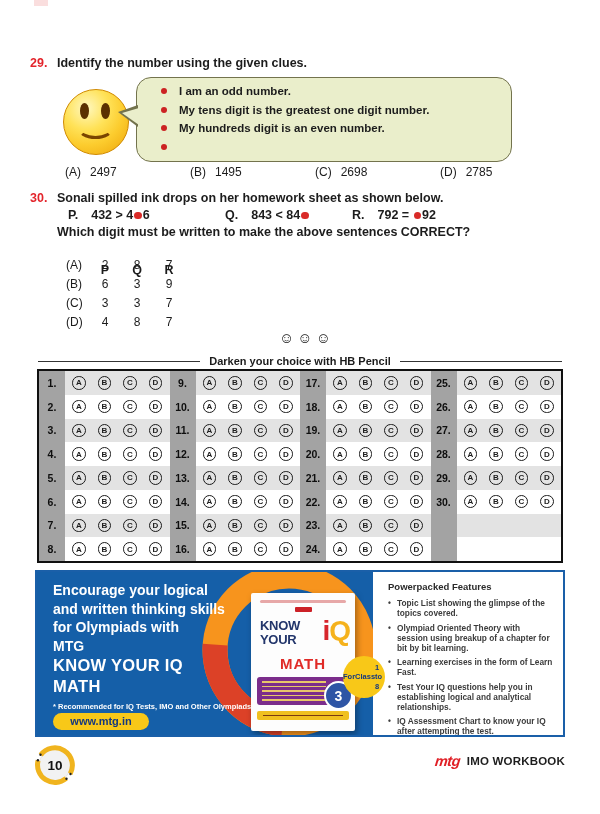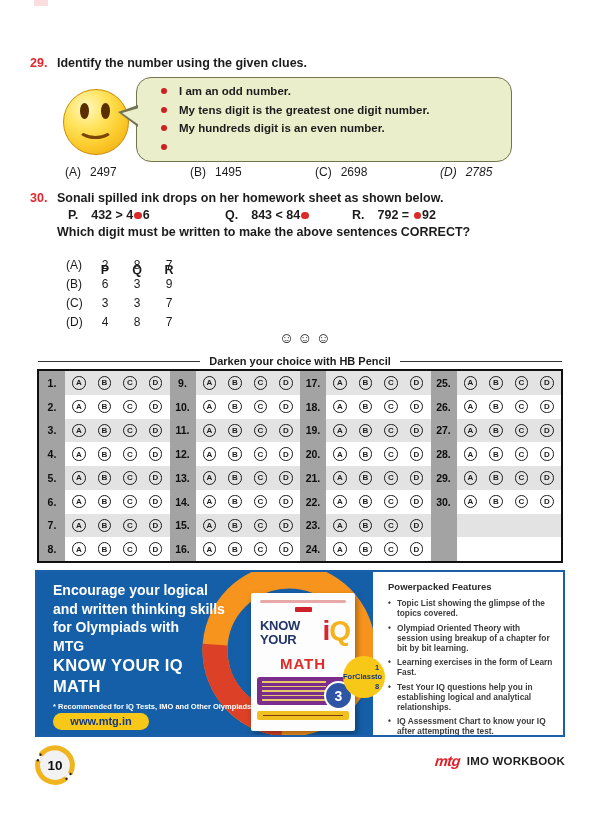--- a/index.html
+++ b/index.html
@@ -156,21 +156,21 @@
       <div class="clue">
         <span class="bullet"></span>
       </div>
     </div>
 </div>
 
 <div class="abs opt-row">
     <span class="opt" style="left: 65px;"><span class="lbl">(A)</span><span class="val">2497</span></span>
     <span class="opt" style="left: 190px;"><span class="lbl">(B)</span><span class="val">1495</span></span>
     <span class="opt" style="left: 315px;"><span class="lbl">(C)</span><span class="val">2698</span></span>
-    <span class="opt" style="left: 440px; font-style: italic;"><span class="lbl">(D)</span><span class="val">2785</span></span>
+    <span class="opt" style="left: 440px;"><span class="lbl">(D)</span><span class="val">2785</span></span>
   </div>
 
 <div class="abs q30 q-row">
   <span class="q-num">30.</span>
   <span>Sonali spilled ink drops on her homework sheet as shown below.</span>
 </div>
 
 <div class="abs stmts">
     <span class="stmt" style="left: 68px;"><span class="slbl">P.</span><span>432 &gt; 4</span><span class="ink-dot"></span><span>6</span></span>
     <span class="stmt" style="left: 225px;"><span class="slbl">Q.</span><span>843 &lt; 84</span><span class="ink-dot"></span></span>

